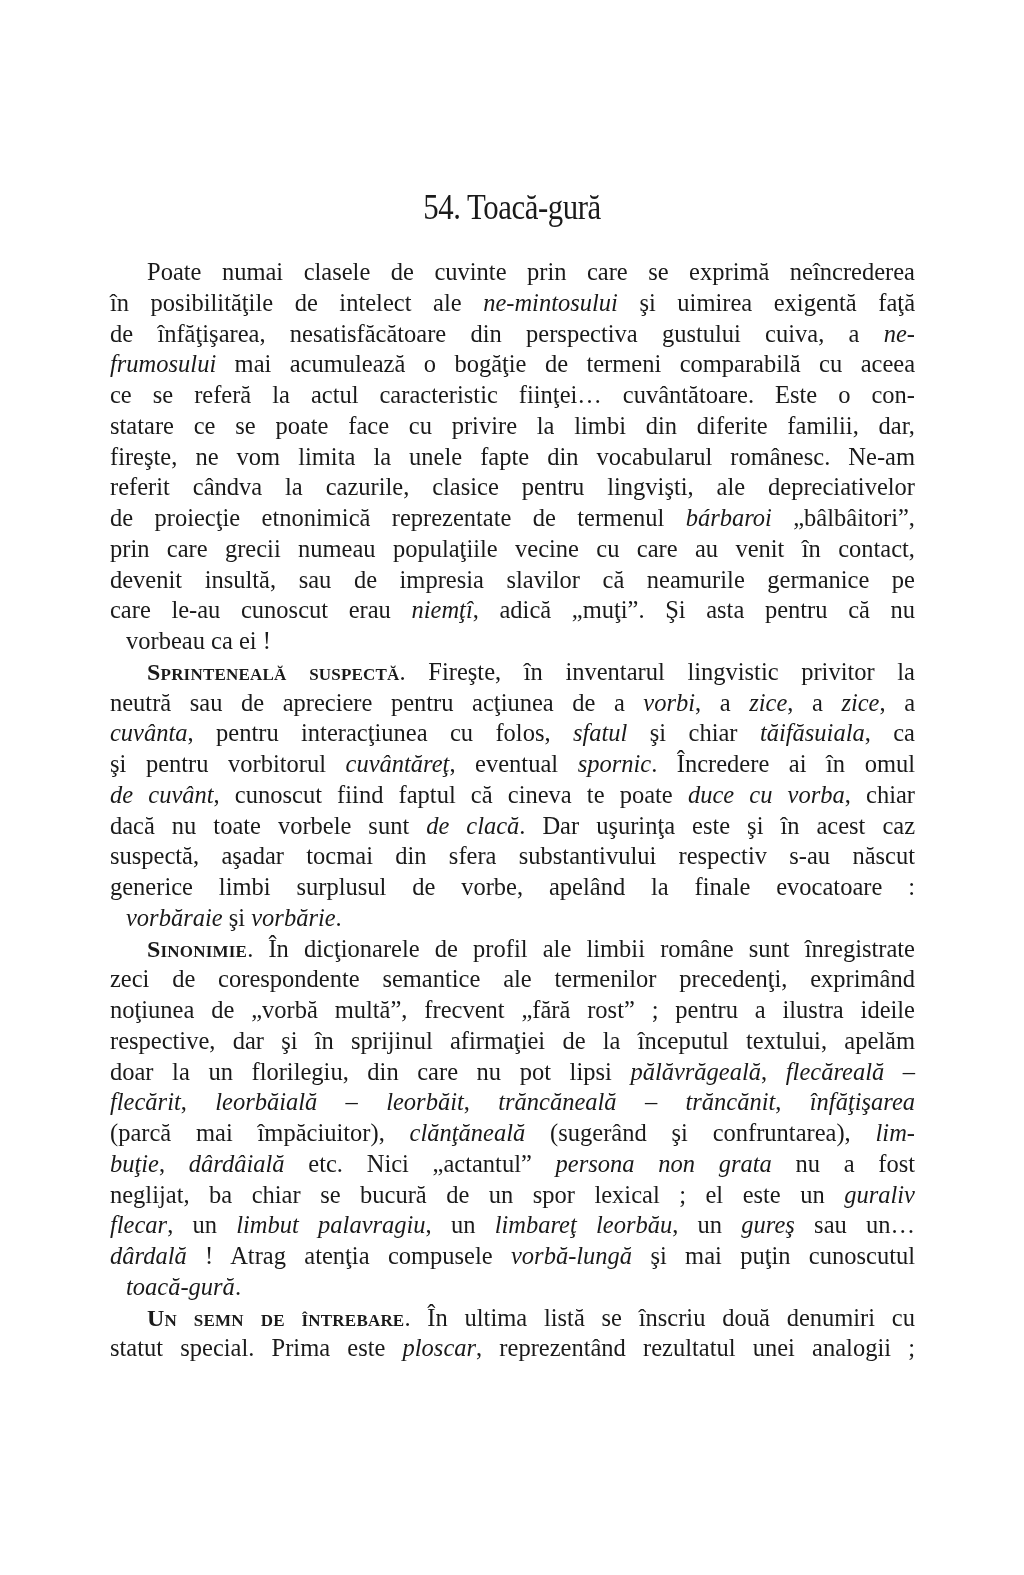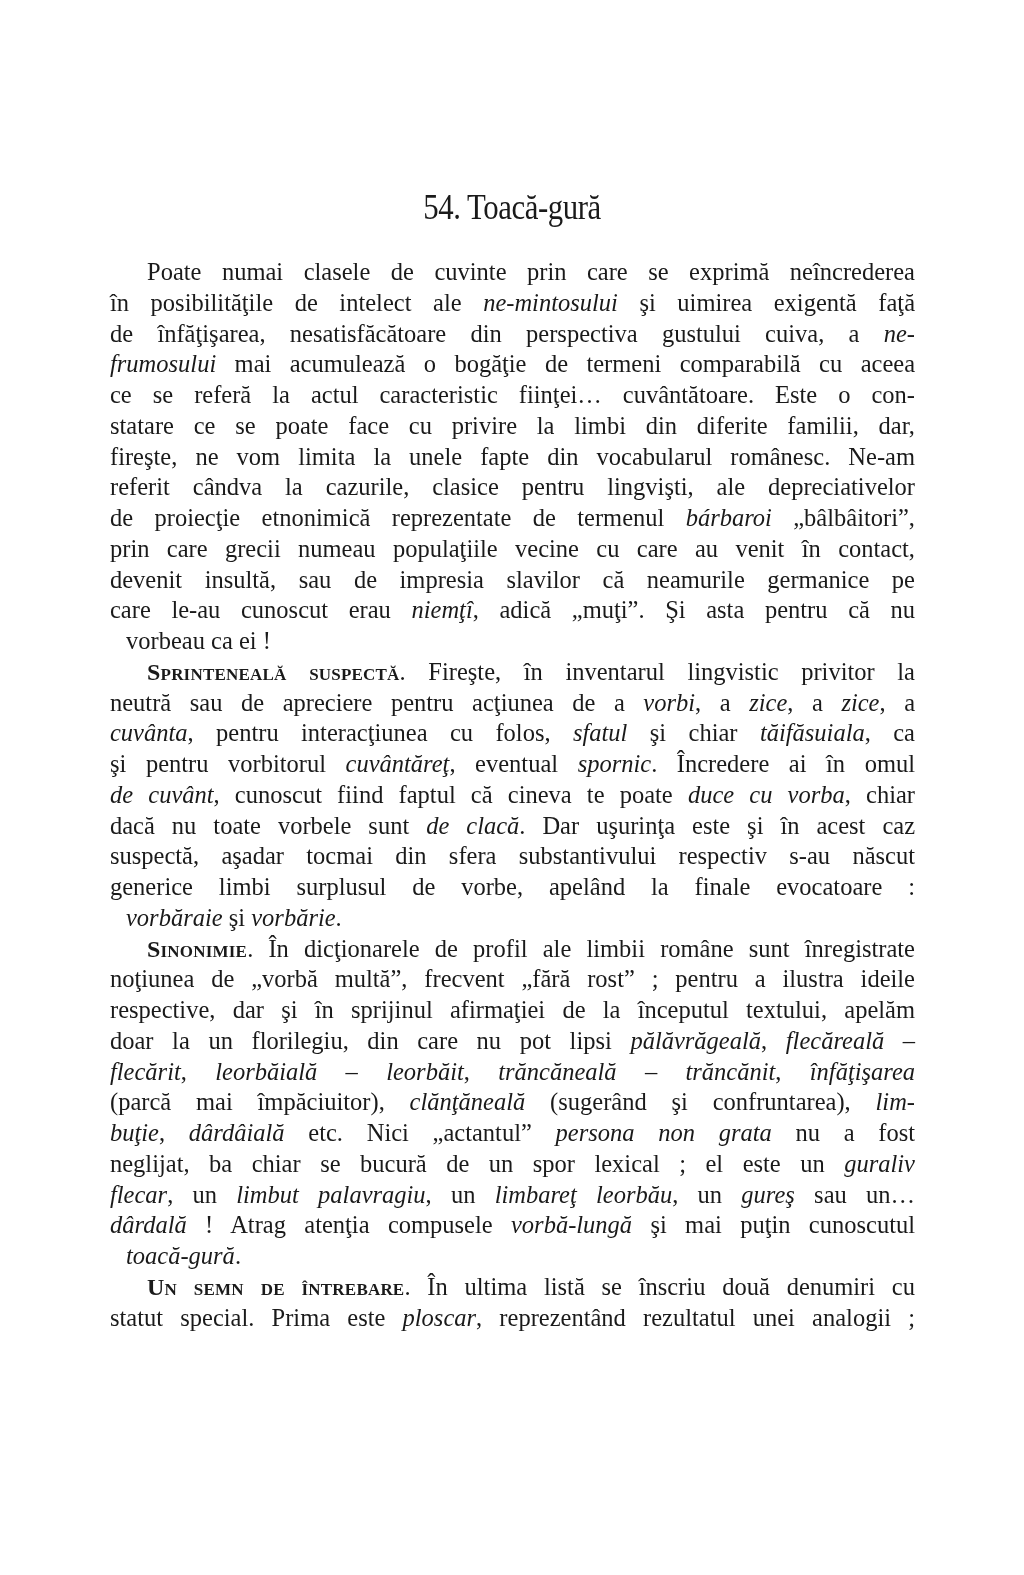--- a/index.html
+++ b/index.html
@@ -37,20 +37,21 @@
     <div class="line indent"><span class="sc">Sprinteneală suspectă</span><span class="seg">. Fireşte, în inventarul lingvistic privitor la</span></div>
     <div class="line"><span class="seg">neutră sau de apreciere pentru acţiunea de a </span><span class="it">vorbi</span><span class="seg">, a </span><span class="it">zice</span><span class="seg">, a </span><span class="it">zice</span><span class="seg">, a</span></div>
     <div class="line"><span class="it">cuvânta</span><span class="seg">, pentru interacţiunea cu folos, </span><span class="it">sfatul</span><span class="seg"> şi chiar </span><span class="it">tăifăsuiala</span><span class="seg">, ca</span></div>
     <div class="line"><span class="seg">şi pentru vorbitorul </span><span class="it">cuvântăreţ</span><span class="seg">, eventual </span><span class="it">spornic</span><span class="seg">. Încredere ai în omul</span></div>
     <div class="line"><span class="it">de cuvânt</span><span class="seg">, cunoscut fiind faptul că cineva te poate </span><span class="it">duce cu vorba</span><span class="seg">, chiar</span></div>
     <div class="line"><span class="seg">dacă nu toate vorbele sunt </span><span class="it">de clacă</span><span class="seg">. Dar uşurinţa este şi în acest caz</span></div>
     <div class="line"><span class="seg">suspectă, aşadar tocmai din sfera substantivului respectiv s-au născut</span></div>
     <div class="line"><span class="seg">generice limbi surplusul de vorbe, apelând la finale evocatoare :</span></div>
     <div class="line last"><span class="it">vorbăraie</span><span class="seg"> şi </span><span class="it">vorbărie</span><span class="seg">.</span></div>
     <div class="line indent"><span class="sc">Sinonimie</span><span class="seg">. În dicţionarele de profil ale limbii române sunt înregistrate</span></div>
+    <div class="line"><span class="seg">zeci de corespondente semantice ale termenilor precedenţi, exprimând</span></div>
     <div class="line"><span class="seg">noţiunea de „vorbă multă”, frecvent „fără rost” ; pentru a ilustra ideile</span></div>
     <div class="line"><span class="seg">respective, dar şi în sprijinul afirmaţiei de la începutul textului, apelăm</span></div>
     <div class="line"><span class="seg">doar la un florilegiu, din care nu pot lipsi </span><span class="it">pălăvrăgeală</span><span class="seg">, </span><span class="it">flecăreală</span><span class="seg"> –</span></div>
     <div class="line"><span class="it">flecărit</span><span class="seg">, </span><span class="it">leorbăială</span><span class="seg"> – </span><span class="it">leorbăit</span><span class="seg">, </span><span class="it">trăncăneală</span><span class="seg"> – </span><span class="it">trăncănit</span><span class="seg">, </span><span class="it">înfăţişarea</span></div>
     <div class="line"><span class="seg">(parcă mai împăciuitor), </span><span class="it">clănţăneală</span><span class="seg"> (sugerând şi confruntarea), </span><span class="it">lim-</span></div>
     <div class="line"><span class="it">buţie</span><span class="seg">, </span><span class="it">dârdâială</span><span class="seg"> etc. Nici „actantul” </span><span class="it">persona non grata</span><span class="seg"> nu a fost</span></div>
     <div class="line"><span class="seg">neglijat, ba chiar se bucură de un spor lexical ; el este un </span><span class="it">guraliv</span></div>
     <div class="line"><span class="it">flecar</span><span class="seg">, un </span><span class="it">limbut palavragiu</span><span class="seg">, un </span><span class="it">limbareţ leorbău</span><span class="seg">, un </span><span class="it">gureş</span><span class="seg"> sau un…</span></div>
     <div class="line"><span class="it">dârdală</span><span class="seg"> ! Atrag atenţia compusele </span><span class="it">vorbă-lungă</span><span class="seg"> şi mai puţin cunoscutul</span></div>
     <div class="line last"><span class="it">toacă-gură</span><span class="seg">.</span></div>

